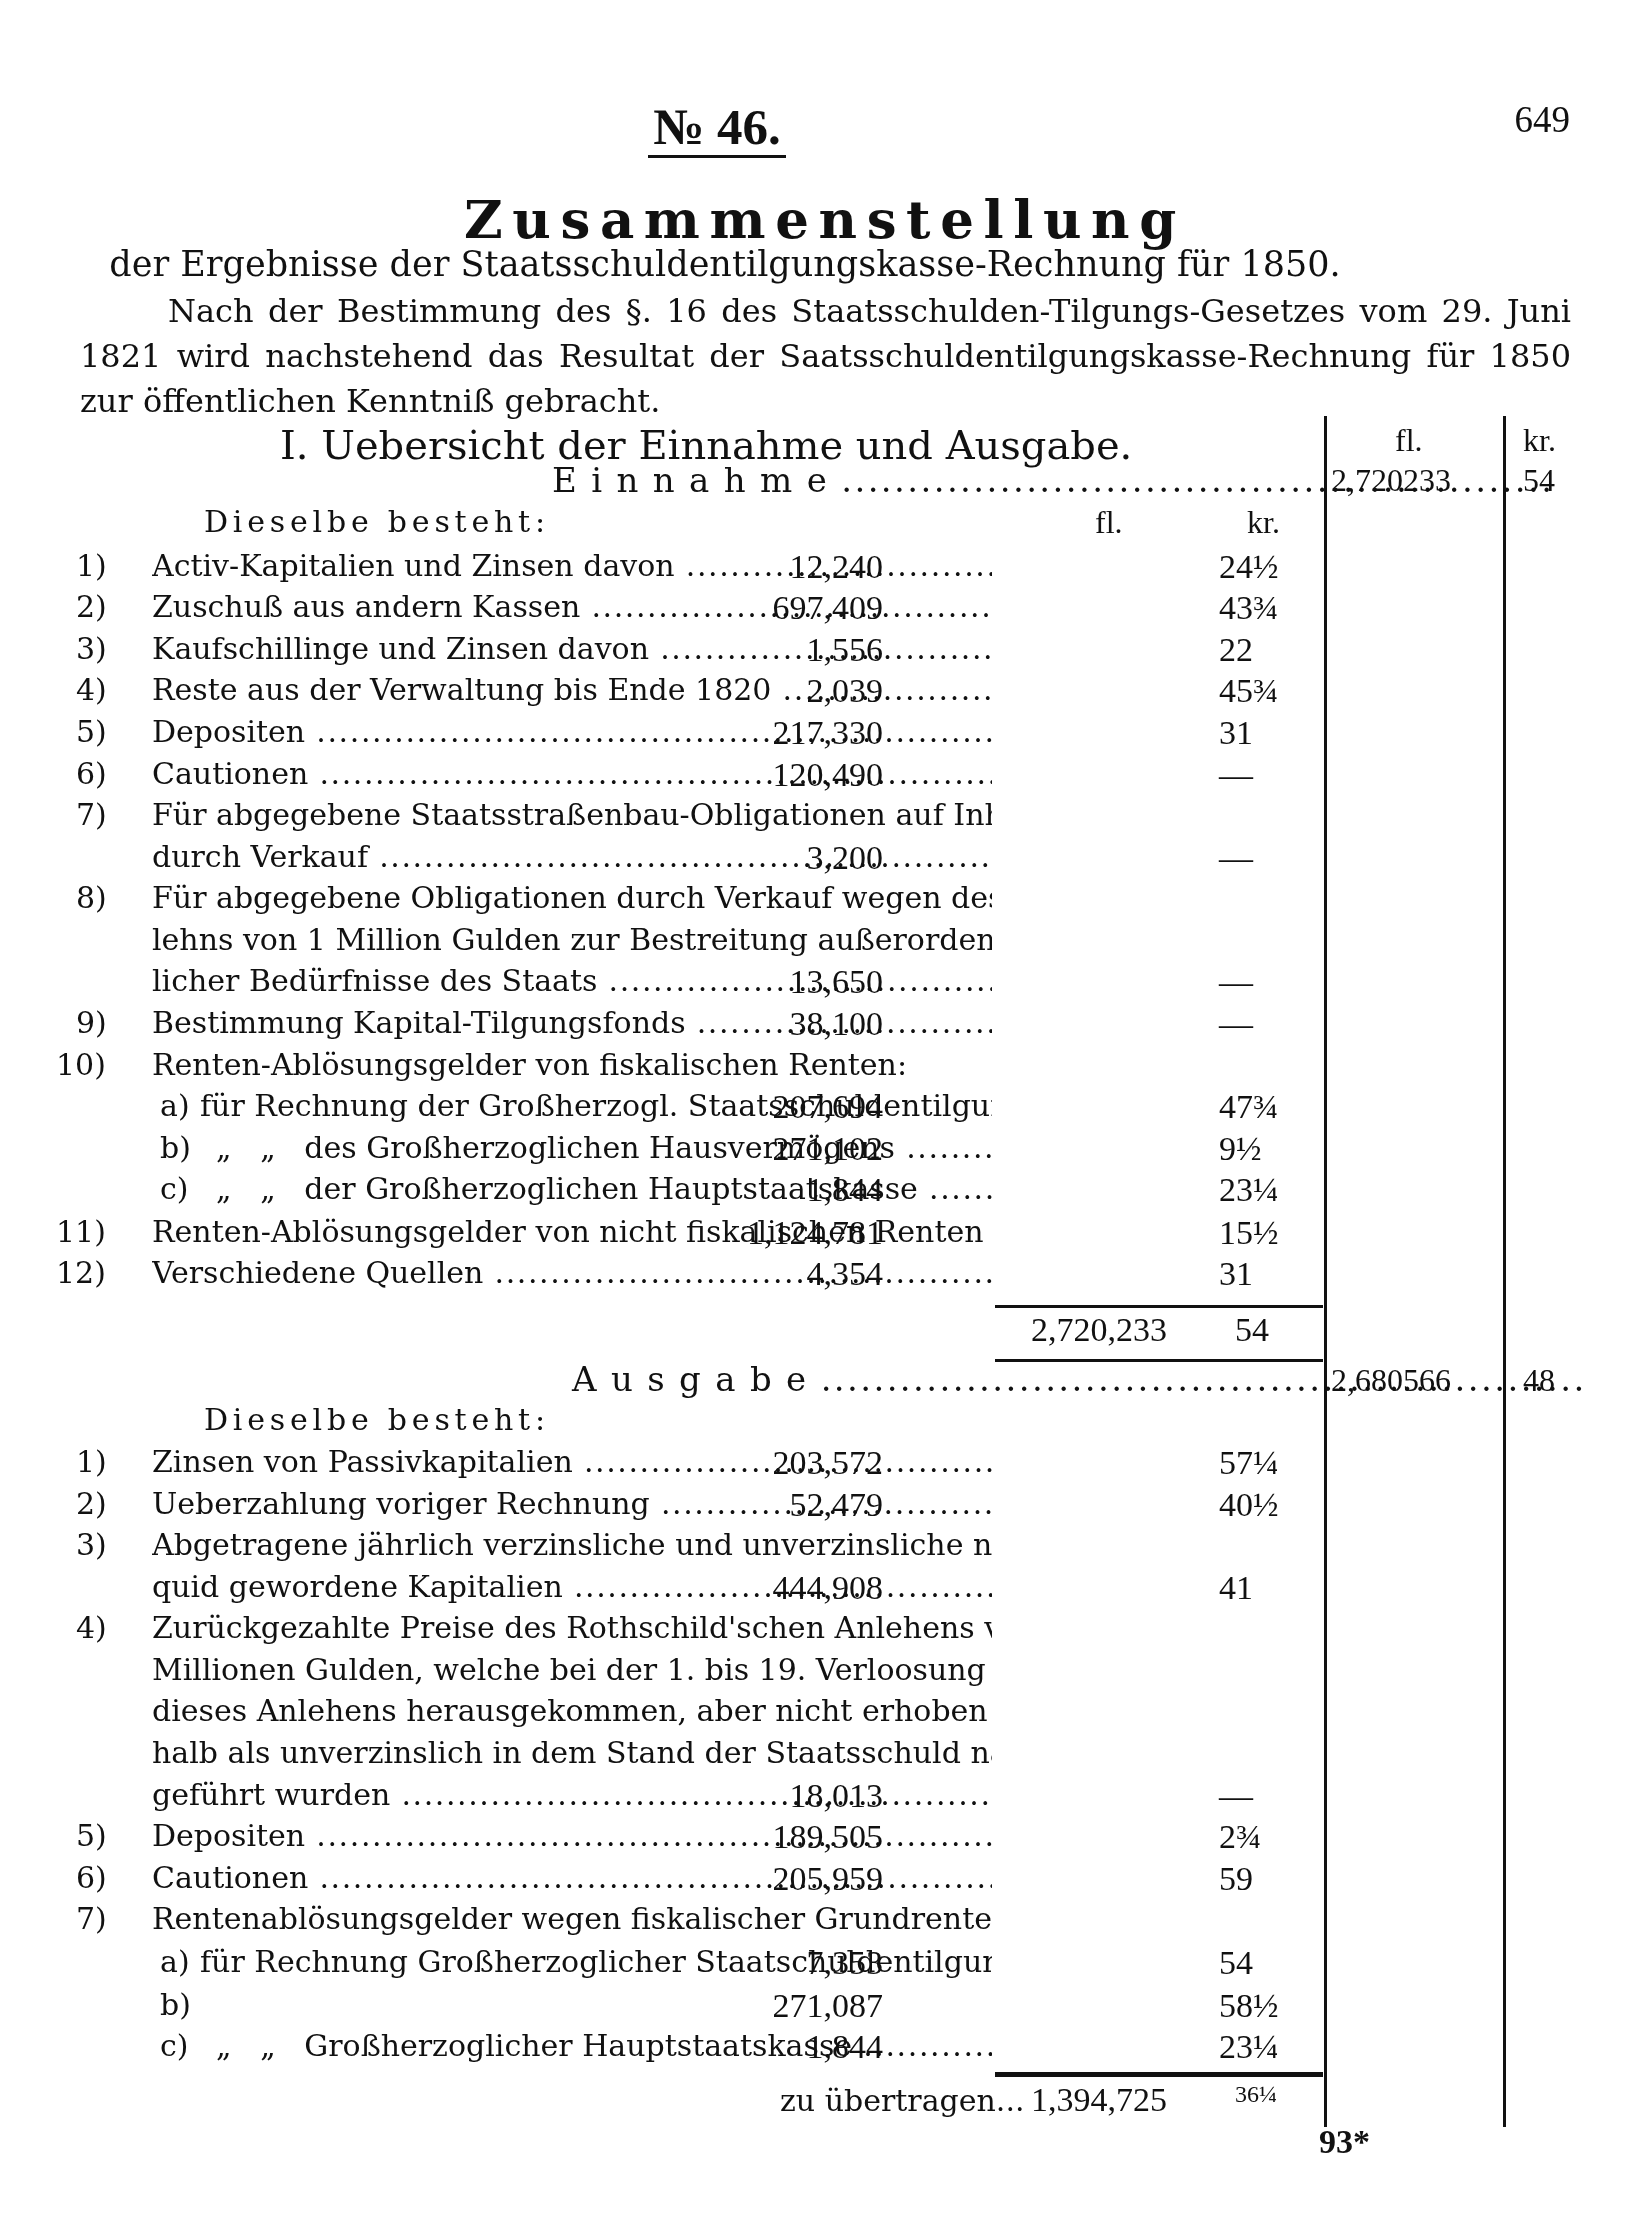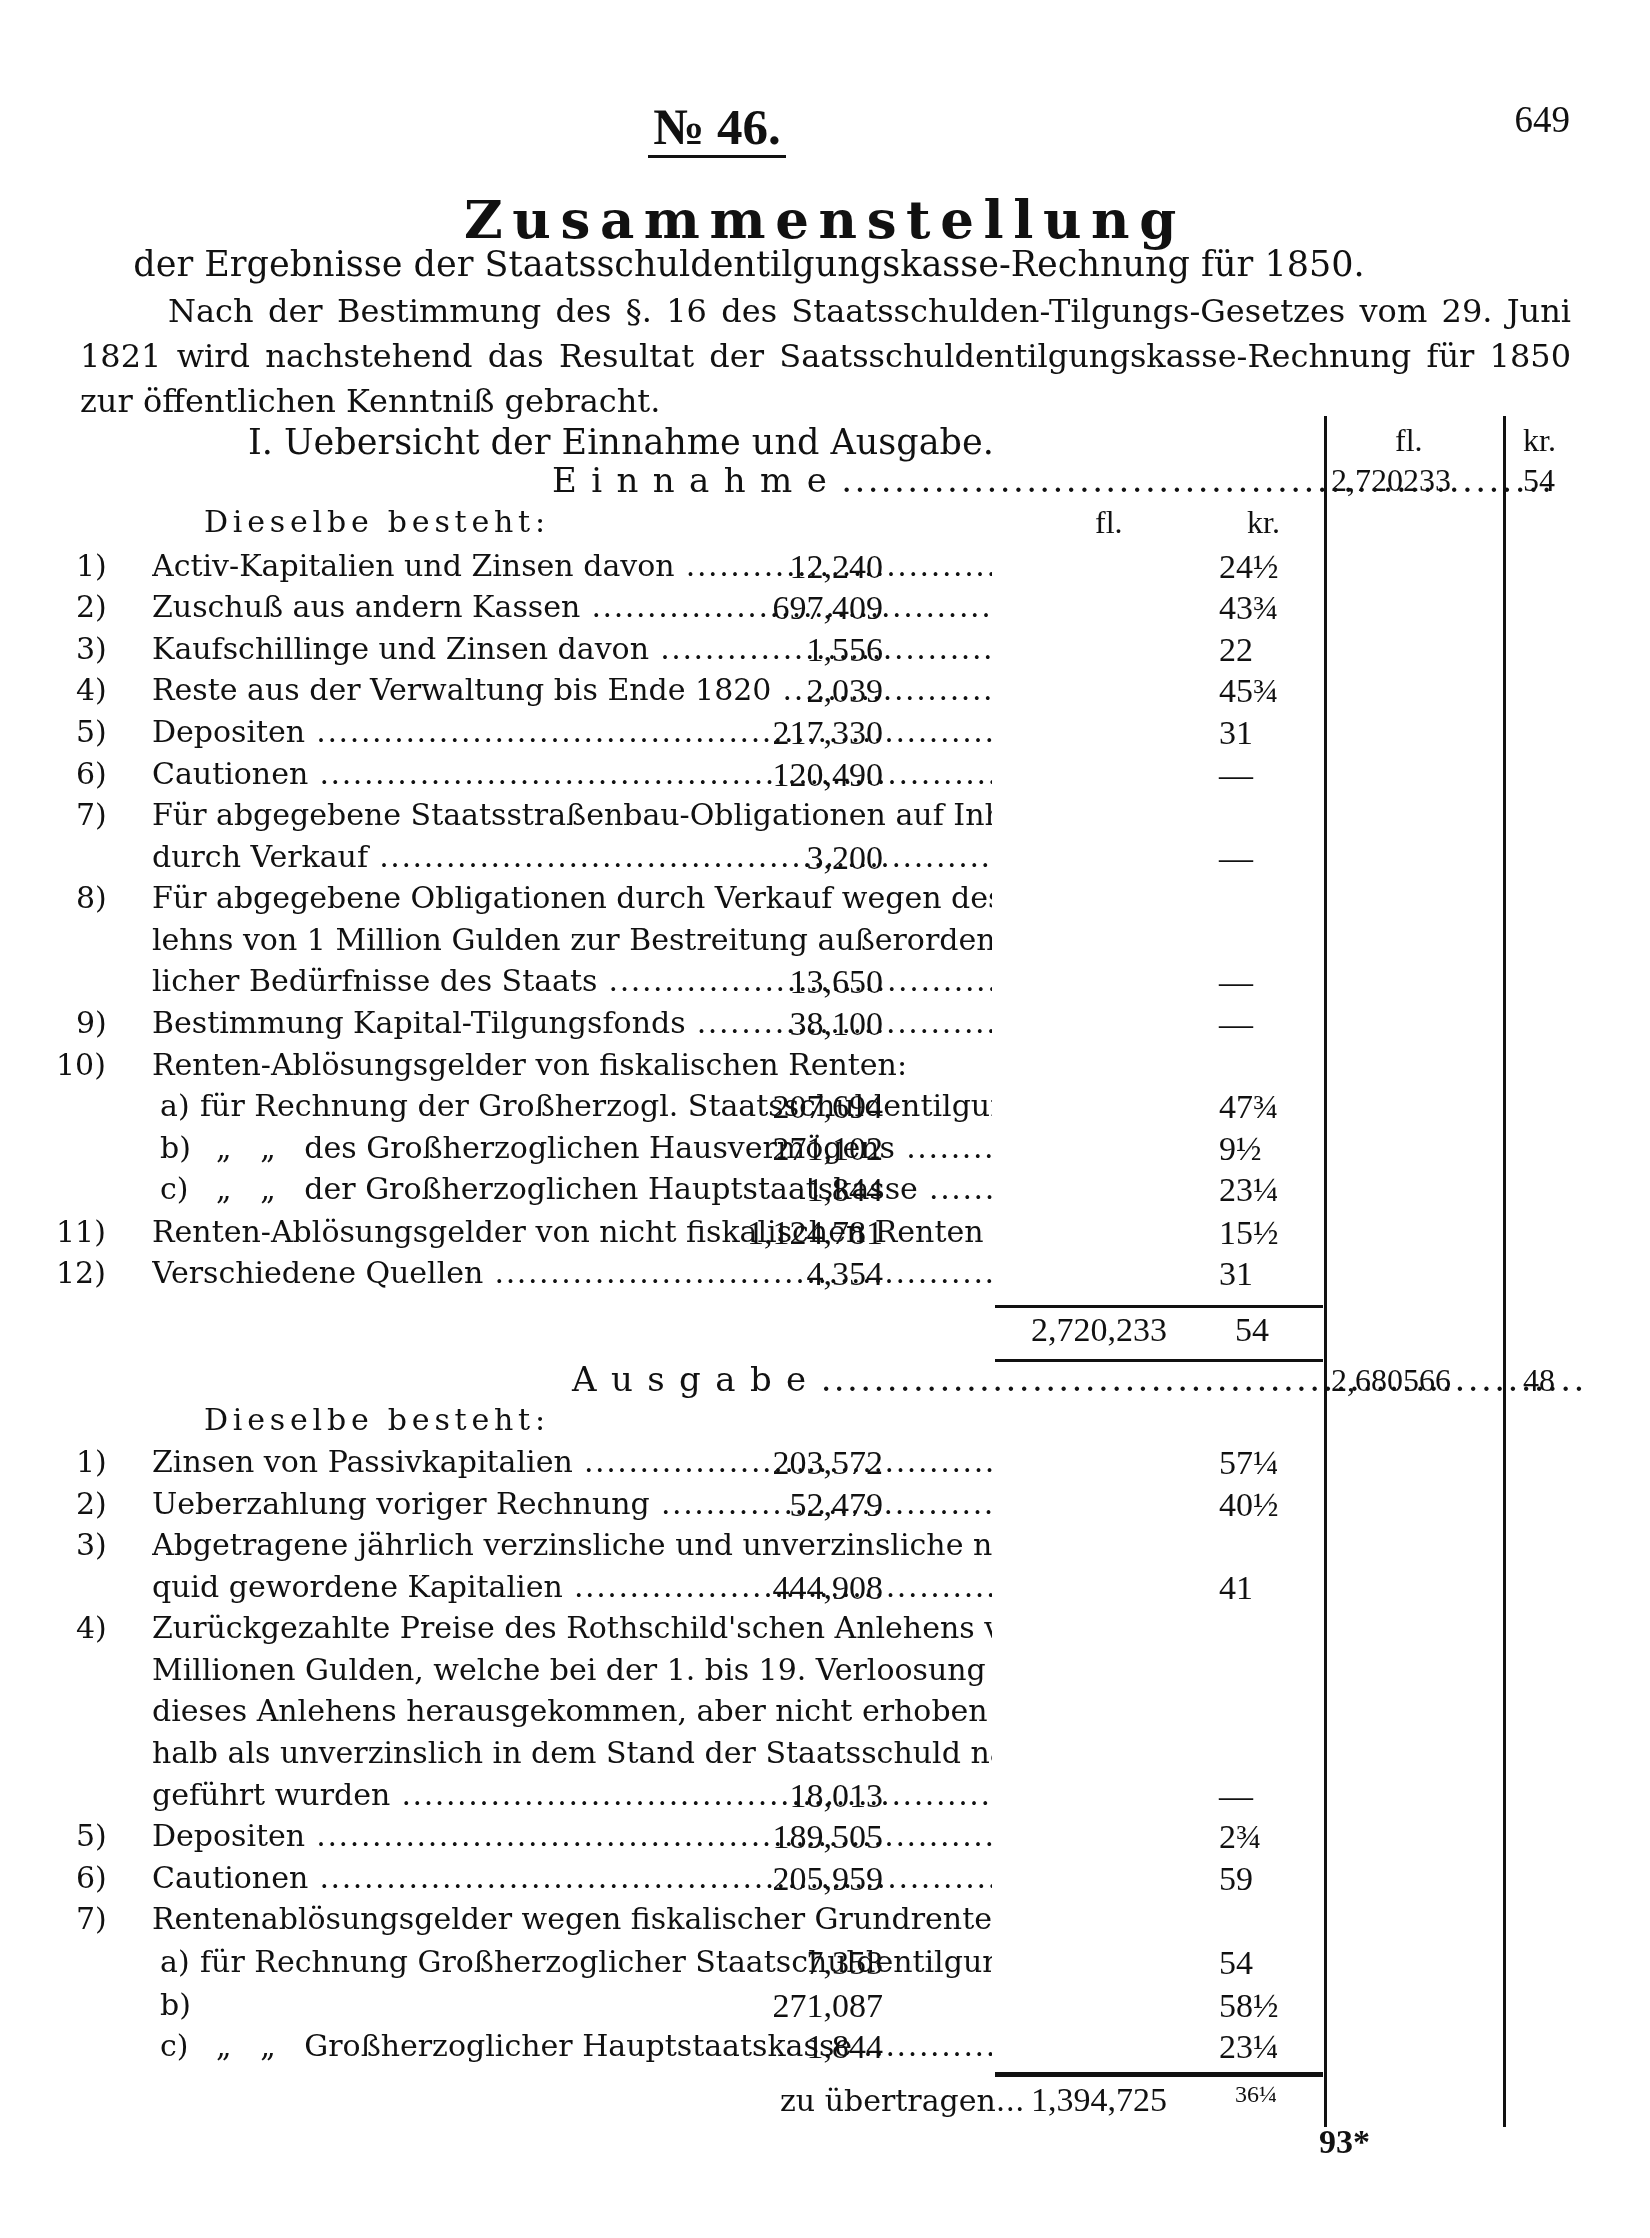--- a/index.html
+++ b/index.html
@@ -4,23 +4,23 @@
 <style>
   html, body { margin:0; padding:0; background:#ffffff; }
   body { width:1650px; height:2239px; position:relative; overflow:hidden;
          font-family:"DejaVu Serif", serif; color:#111; }
   .abs { position:absolute; white-space:nowrap; }
   .num { font-family:"Liberation Serif", serif; }
   .hdr-no { left:0; width:1434px; text-align:center; top:98px; font-size:51px; font-weight:bold; font-family:Liberation Serif, serif; }
   .hdr-no span { border-bottom:3.2px solid #111; padding:0 4.8px; }
   .pageno { right:80px; top:98px; font-size:37px; font-family:"Liberation Serif", serif; }
   .title { left:0; width:1650px; text-align:center; top:188px; font-size:53px; font-weight:bold; letter-spacing:9.6px; font-family:"DejaVu Serif", serif; }
-  .subtitle { left:0; width:1450px; text-align:center; top:244px; font-size:35px;padding-left:24px; }
+  .subtitle { left:0; width:1450px; text-align:center; top:244px; font-size:35px; }
   .para { left:80px; width:1491px; font-size:32px; text-align:justify; line-height:45px; top:289px; white-space:normal; text-indent:88px; }
-  .section { left:248px; top:422px; font-size:35px; }
+  .section { left:280px; top:422px; font-size:40px; }
   .colhead { font-size:32px; top:422px; }
   .vline { position:absolute; width:3.2px; background:#111; }
   .spaced { letter-spacing:14.4px; font-size:34px; }
   .row { position:absolute; left:0; width:1327px; height:42px; font-size:30px; }
   .row .idx { position:absolute; right:1511px; text-align:right; }
   .row .lbl { position:absolute; left:152px; width:840px; overflow:hidden; white-space:nowrap; }
   .row .fl { position:absolute; right:444px; text-align:center; font-family:"Liberation Serif", serif; font-size:34px; }
   .row .kr { position:absolute; left:1219px; font-family:"Liberation Serif", serif; font-size:34px; }
   .dots::after { content:" ........................................................................................................................................................"; letter-spacing:1.6px; }
   .hrule { position:absolute; height:3.2px; background:#111; }

